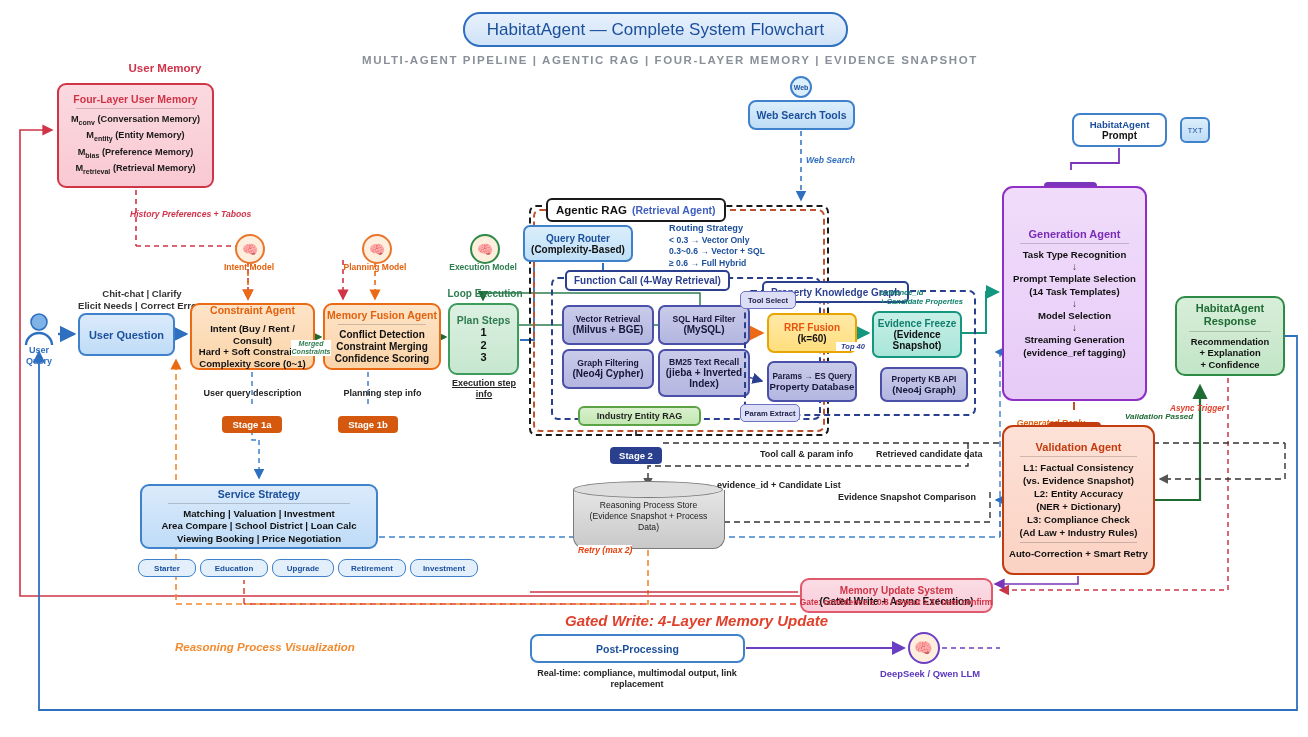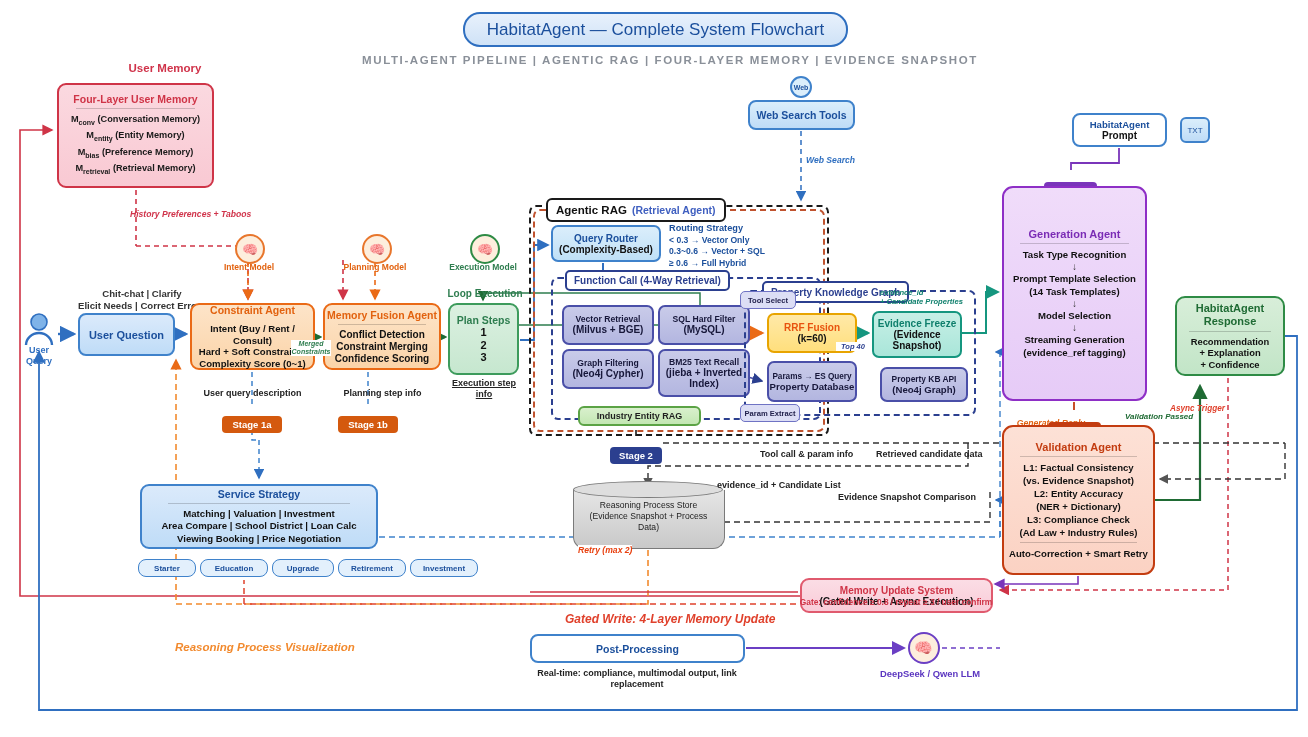--- a/index.html
+++ b/index.html
@@ -69,21 +69,21 @@
   #plan .ln{font-size:11px;font-weight:bold;color:#111;line-height:12.5px;}
   #loopx{left:441px;top:288px;width:88px;text-align:center;color:#2e7d4f;font-size:10px;font-weight:bold;}
   #esi{left:444px;top:378px;width:80px;text-align:center;font-size:9px;font-weight:bold;color:#222;line-height:11px;text-decoration:underline;}
 
   
   #ragbox{position:absolute;left:529px;top:205px;width:296px;height:227px;border:2px dashed #1a1a1a;border-radius:7px;}
   #ragbox2{position:absolute;left:533px;top:209px;width:288px;height:219px;border:2px dashed #c0532f;border-radius:7px;}
   #raghead{left:546px;top:198px;height:20px;padding:0 8px;border:2px solid #1a1a1a;border-radius:6px;
            background:#fff;display:flex;align-items:center;font-size:11.5px;font-weight:bold;color:#111;}
   #raghead .sub{color:#3f5fc0;font-weight:bold;margin-left:5px;font-size:10.5px;}
-  #qrouter{left:551px;top:225px;width:110px;height:37px;border:2px solid #3f82cb;border-radius:7px;
+  #qrouter{left:523px;top:225px;width:110px;height:37px;border:2px solid #3f82cb;border-radius:7px;
            background:linear-gradient(180deg,#dbeefb,#bfe0f7);color:#1b4f9c;font-size:10px;}
   #routing{left:669px;top:223px;width:150px;color:#1b4f9c;font-size:8.6px;font-weight:bold;line-height:11.5px;}
   #routing b{font-size:9.2px;}
   #fcbox{position:absolute;left:551px;top:277px;width:266px;height:139px;border:2px dashed #2b3f8f;border-radius:7px;}
   #fchead{left:565px;top:270px;height:17px;padding:0 7px;border:2px solid #2b3f8f;border-radius:5px;background:#fff;
           display:flex;align-items:center;font-size:10px;font-weight:bold;color:#2b3f8f;}
   .fcell{position:absolute;border:2px solid #4a4fa8;border-radius:7px;
          background:linear-gradient(180deg,#c9cbe9,#b3b6e0);color:#17173a;
          display:flex;flex-direction:column;align-items:center;justify-content:center;text-align:center;}
   .fcell .t1{font-size:8.6px;font-weight:bold;line-height:10px;}
@@ -186,21 +186,21 @@
   #rcd{left:876px;top:449px;font-size:9px;font-weight:bold;color:#222;}
   #eicl{left:717px;top:480px;font-size:9px;font-weight:bold;color:#222;}
   #esc{left:838px;top:492px;font-size:9px;font-weight:bold;color:#222;}
 
   
   #mus{left:800px;top:578px;width:193px;height:35px;border:2px solid #e05a6e;border-radius:9px;
        background:linear-gradient(180deg,#fbdde5,#f9ccd8);}
   #mus .ttl{color:#cf3447;font-size:10px;}
   #mus .ln{font-size:10px;font-weight:bold;color:#111;}
   #gate{left:796px;top:597px;width:200px;text-align:center;color:#cf3447;font-size:8.4px;font-weight:bold;}
-  #gwrite{left:565px;top:612px;color:#e0412c;font-size:12px;font-style:italic;font-weight:bold;}
+  #gwrite{left:565px;top:612px;color:#e0412c;font-size:15px;font-style:italic;font-weight:bold;}
   #rpv{left:175px;top:641px;color:#f28a2e;font-size:11.5px;font-style:italic;font-weight:bold;}
 
   
   #post{left:530px;top:634px;width:215px;height:29px;border:2px solid #3f82cb;border-radius:8px;background:#fff;
         color:#1b4f9c;font-size:10.5px;}
   #postsub{left:487px;top:668px;width:300px;text-align:center;font-size:9px;font-weight:bold;color:#222;line-height:11px;}
   #llmIcon{left:908px;top:632px;width:32px;height:32px;border:2px solid #6b3fc4;border-radius:50%;
            background:#fdeedd;font-size:15px;}
   #llmLbl{left:880px;top:668px;width:95px;text-align:center;color:#5b36c0;font-size:9.4px;font-weight:bold;}
 </style>

